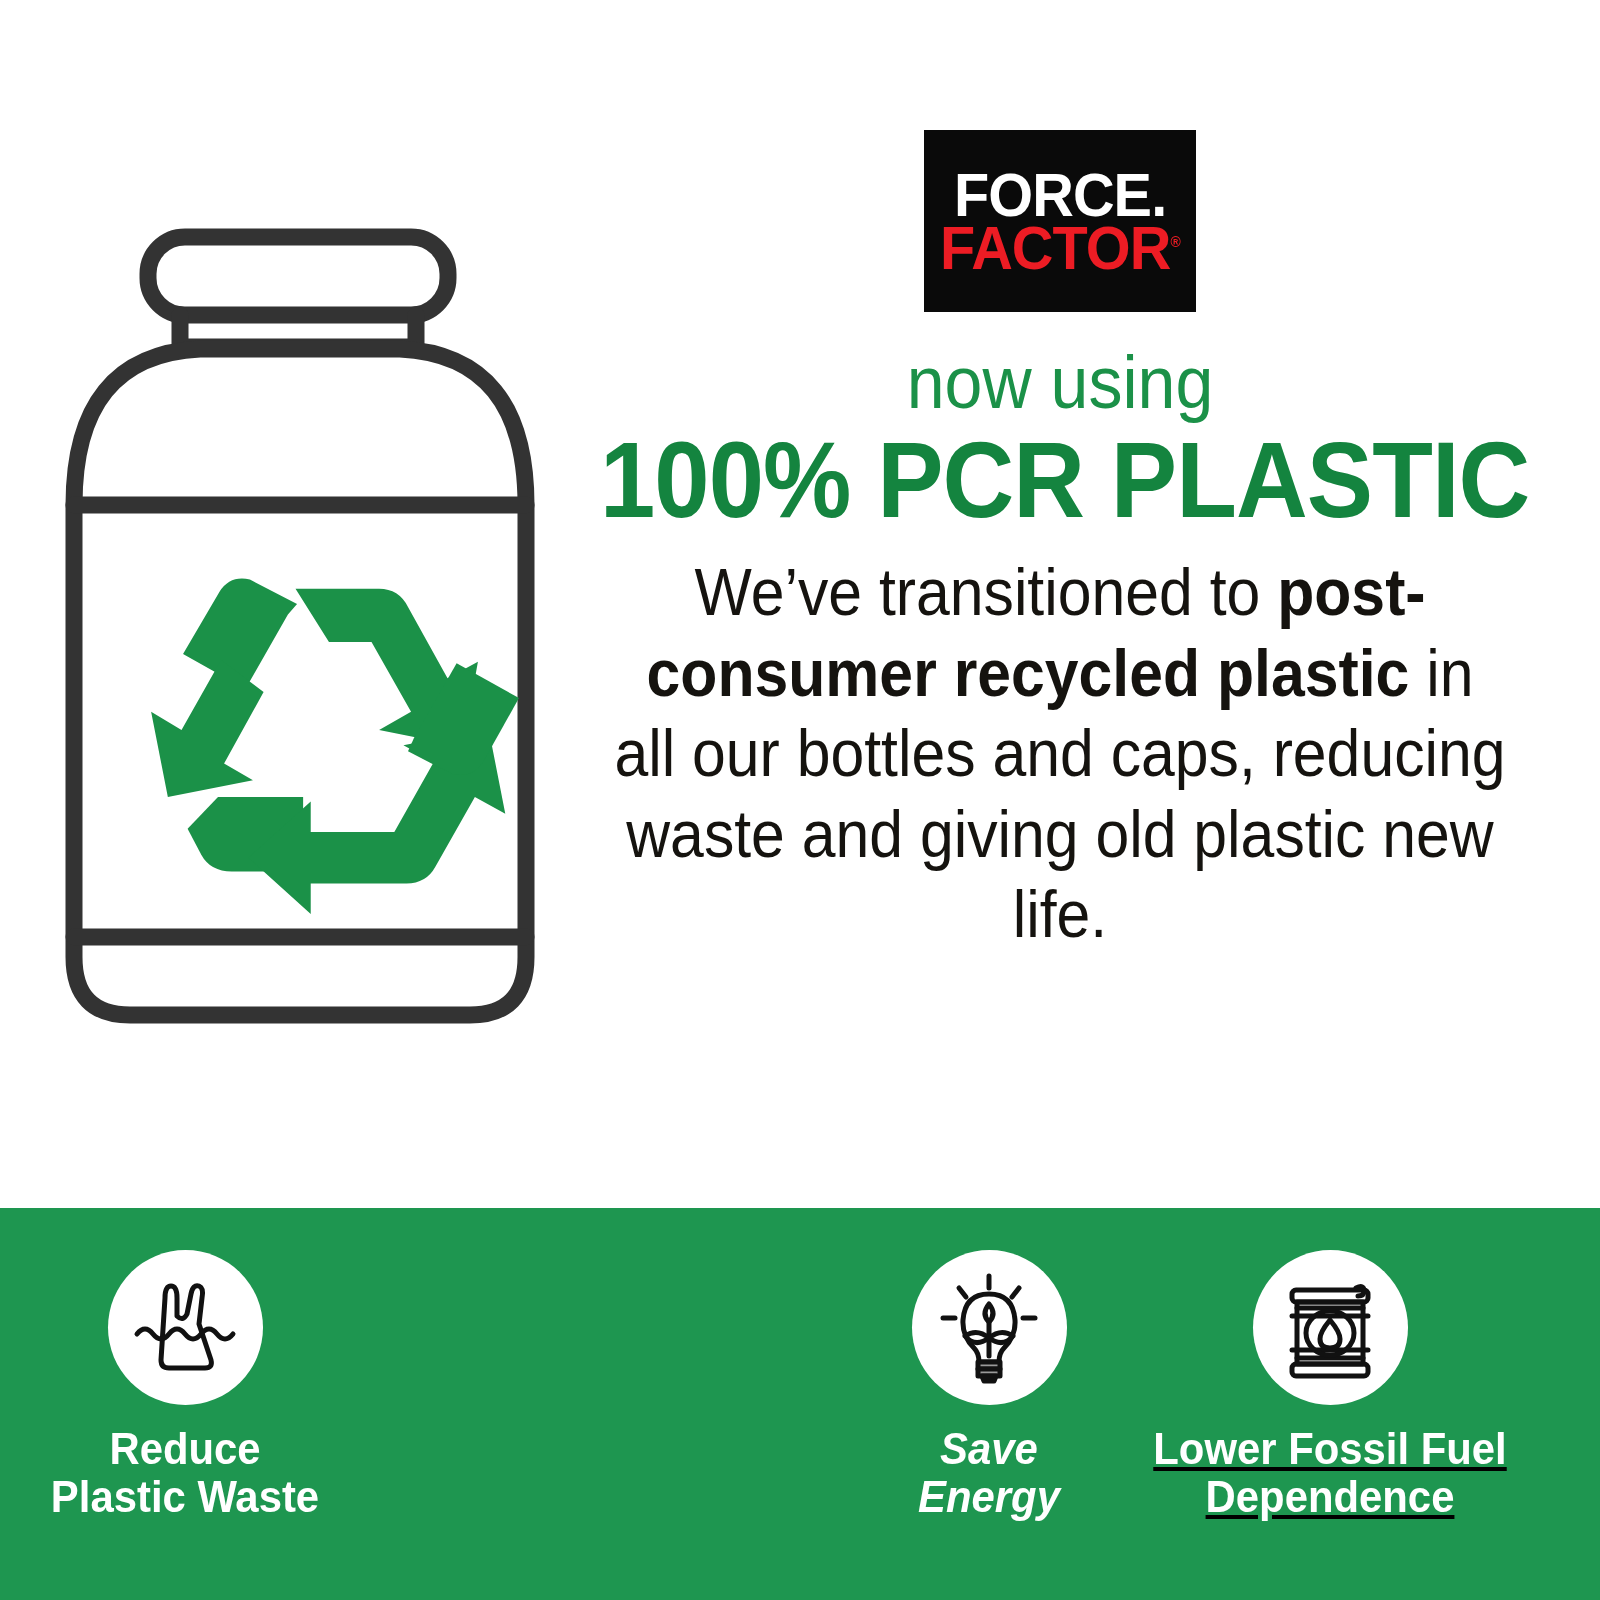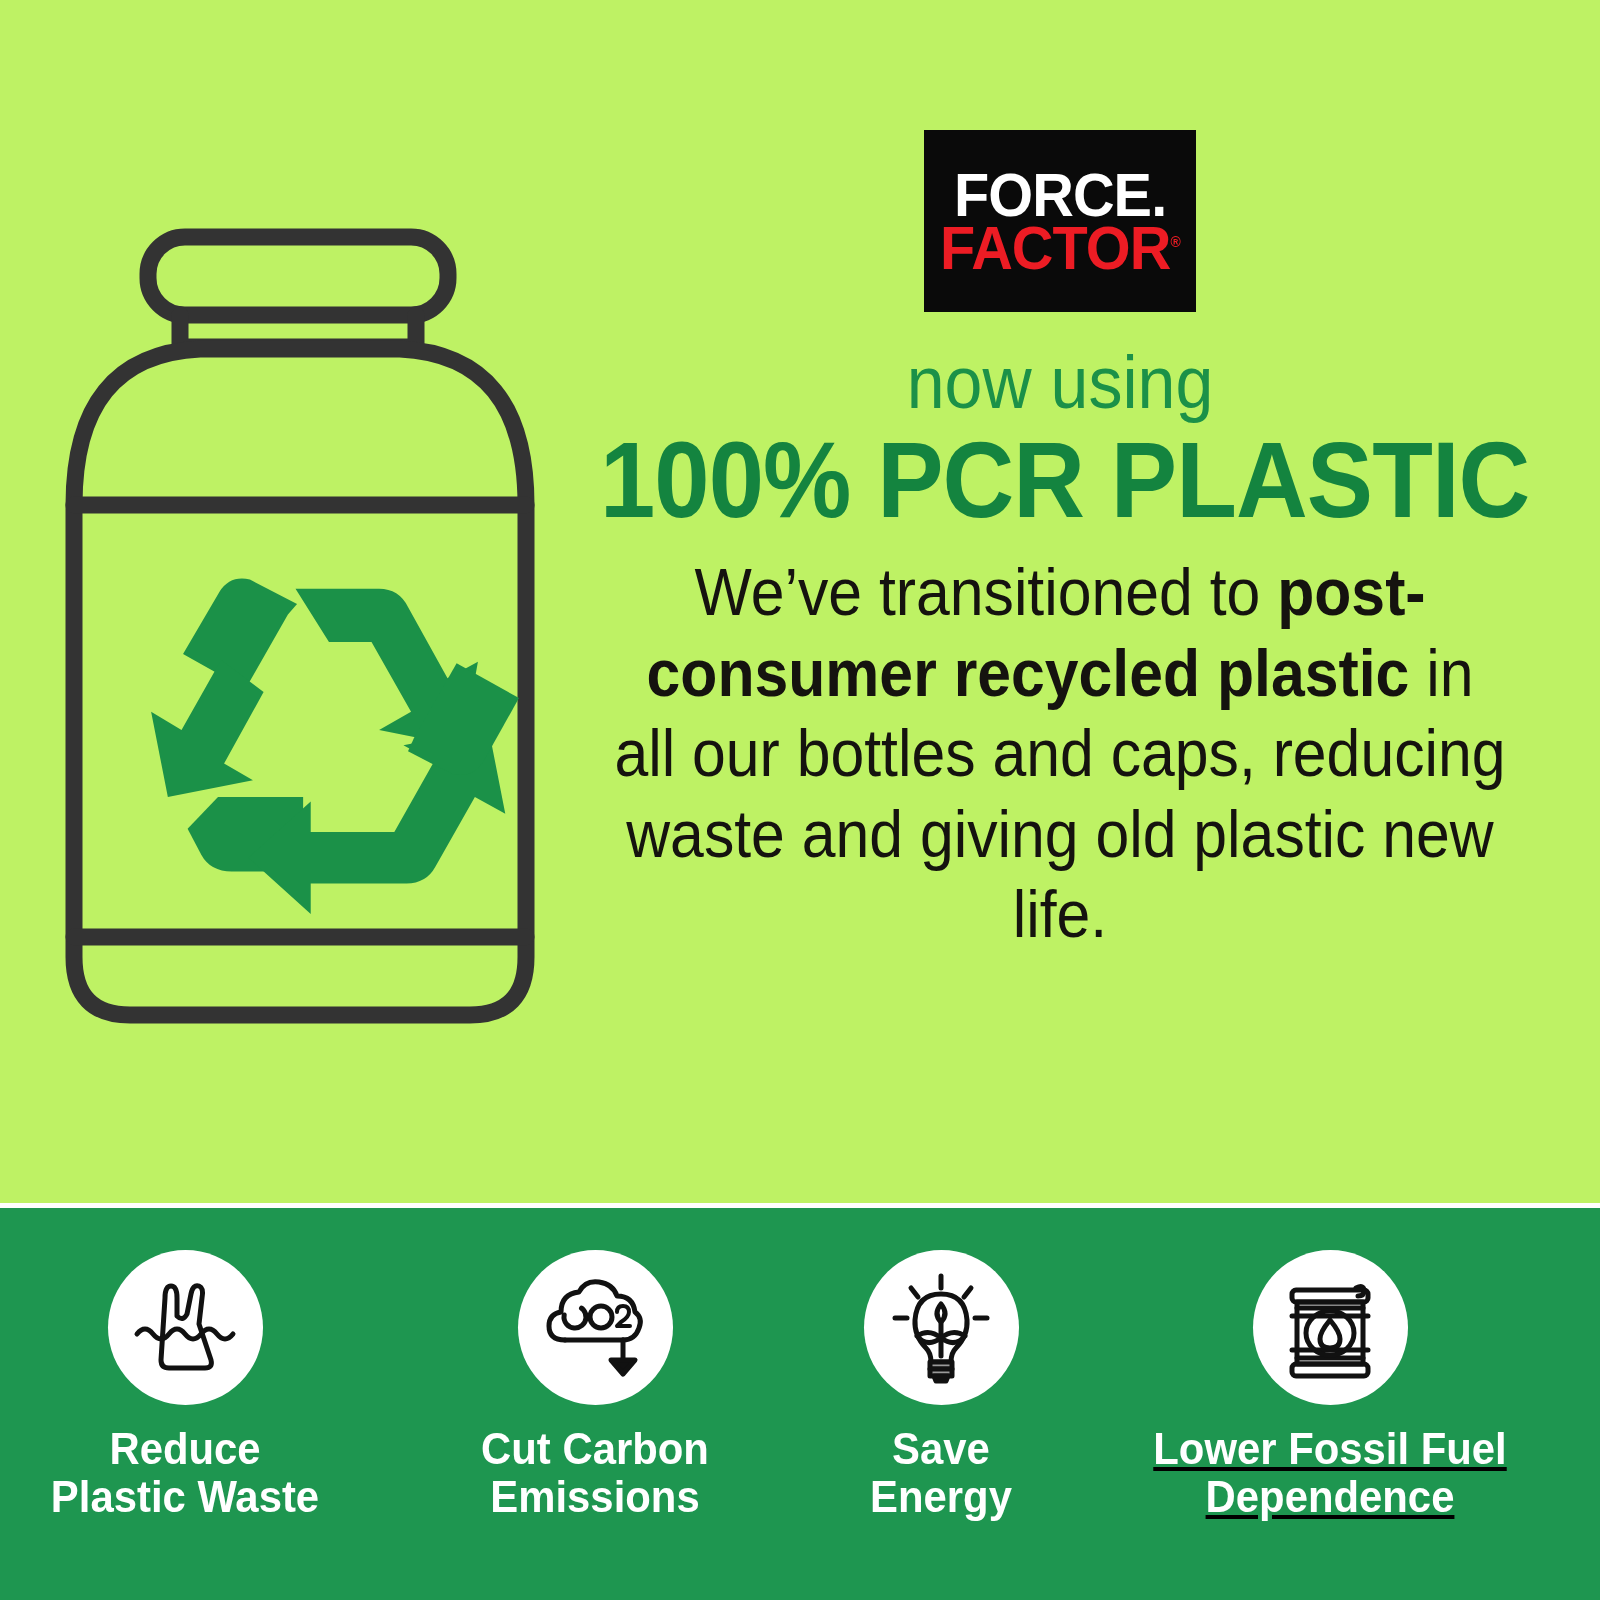--- a/index.html
+++ b/index.html
@@ -10,21 +10,21 @@
     width: 1600px;
     height: 1600px;
     background: #e8f4ee;
     font-family: "Liberation Sans", sans-serif;
     overflow: hidden;
   }
   #stage {
     position: relative;
     width: 1600px;
     height: 1600px;
-    background: #bef264;
+    background: #ffffff;
   }
 
   
   #bottle-art {
     position: absolute;
     left: 60px;
     top: 215px;
     width: 480px;
     height: 850px;
   }
@@ -131,21 +131,21 @@
     margin-top: 20px;
     color: #ffffff;
     font-weight: bold;
     font-size: 45px;
     line-height: 1.06;
     transform: scaleX(0.93);
     white-space: pre-line;
   }
   #b0 { left: 30px;   width: 310px; }
   #b1 { left: 440px;  width: 310px; }
-  #b2 { left: 786px;  width: 310px; }
+  #b2 { left: 834px;  width: 310px; font-style: italic; }
   #b3 { left: 1110px; width: 440px; text-decoration: underline; }
 </style>
 </head>
 <body>
 
 <div id="stage">
 
   <div id="bottle-art">
     <svg viewBox="0 0 480 850" width="480" height="850">
       <g fill="none" stroke="#333333" stroke-width="17" stroke-linejoin="round" stroke-linecap="round">
@@ -207,38 +207,20 @@
                      Q68 16 74 18 Q79 20 77 30 L74 56 L86 92 Q88 100 80 100
                      L44 100 Q36 100 36 92 Z"></path>
             <path d="M12 66 Q20 56 28 66 T44 66 T60 66 T76 66 T92 66 T108 66"></path>
           </g>
         </svg>
       </div>
       <div class="benefit-label">Reduce
 Plastic Waste</div>
     </div>
 
-    <div class="benefit" id="b1">
-      <div class="benefit-circle">
-        <svg viewBox="0 0 120 120" width="120" height="120">
-          <g fill="none" stroke="#111111" stroke-width="5" stroke-linejoin="round" stroke-linecap="round">
-            <path d="M30 72 Q14 72 14 58 Q14 46 26 44 Q26 26 44 24 Q50 12 64 14
-                     Q78 16 82 28 Q98 28 100 44 Q108 50 104 60 Q100 72 88 72"></path>
-            <line x1="30" y1="72" x2="88" y2="72"></line>
-            <circle cx="40" cy="49" r="11" stroke-dasharray="44 22" transform="rotate(-40 40 49)"></circle>
-            <circle cx="66" cy="49" r="11"></circle>
-            <path d="M82 44 Q82 38 88 38 Q94 38 94 44 Q94 49 86 54 L82 58 L95 58" stroke-width="4"></path>
-            <path d="M88 72 L88 96"></path>
-            <path d="M76 92 L88 106 L100 92 Z" fill="#111111"></path>
-          </g>
-        </svg>
-      </div>
-      <div class="benefit-label">Cut Carbon
-Emissions</div>
-    </div>
 
     <div class="benefit" id="b2">
       <div class="benefit-circle">
         <svg viewBox="0 0 120 120" width="120" height="120">
           <g fill="none" stroke="#111111" stroke-width="5" stroke-linejoin="round" stroke-linecap="round">
 
             <line x1="60" y1="8" x2="60" y2="20"></line>
             <line x1="30" y1="20" x2="37" y2="29"></line>
             <line x1="90" y1="20" x2="83" y2="29"></line>
             <line x1="14" y1="50" x2="26" y2="50"></line>

